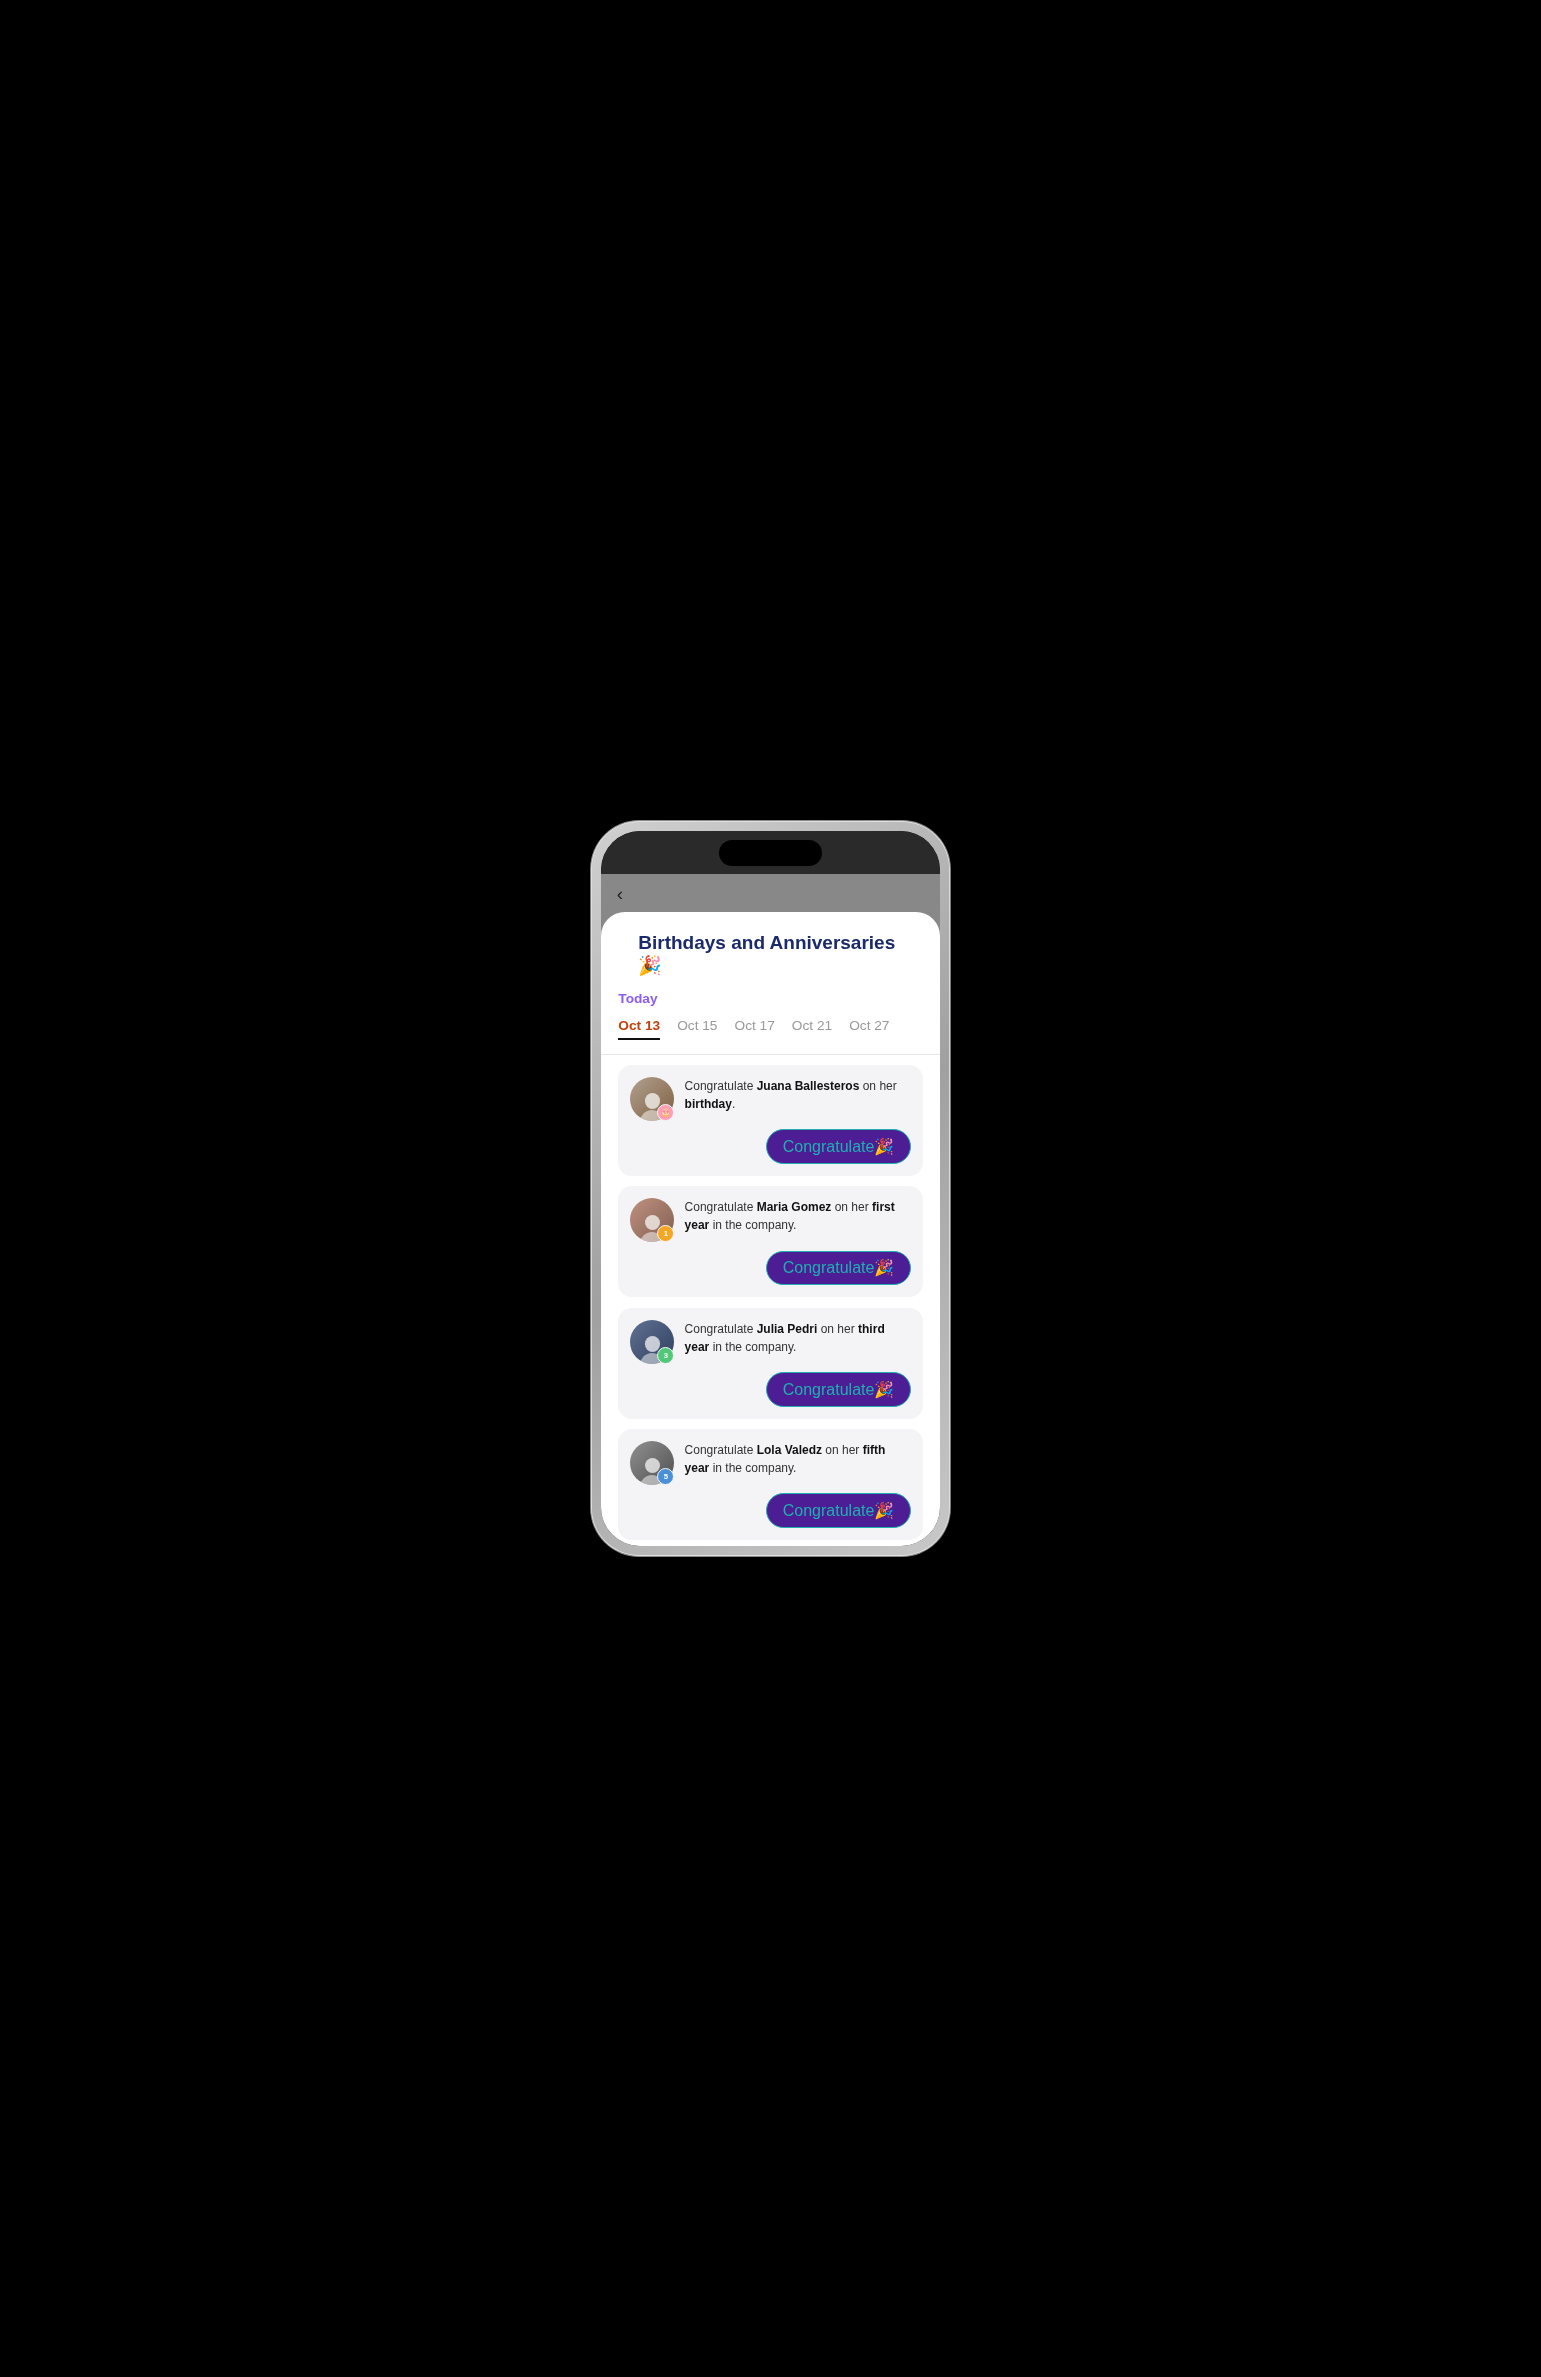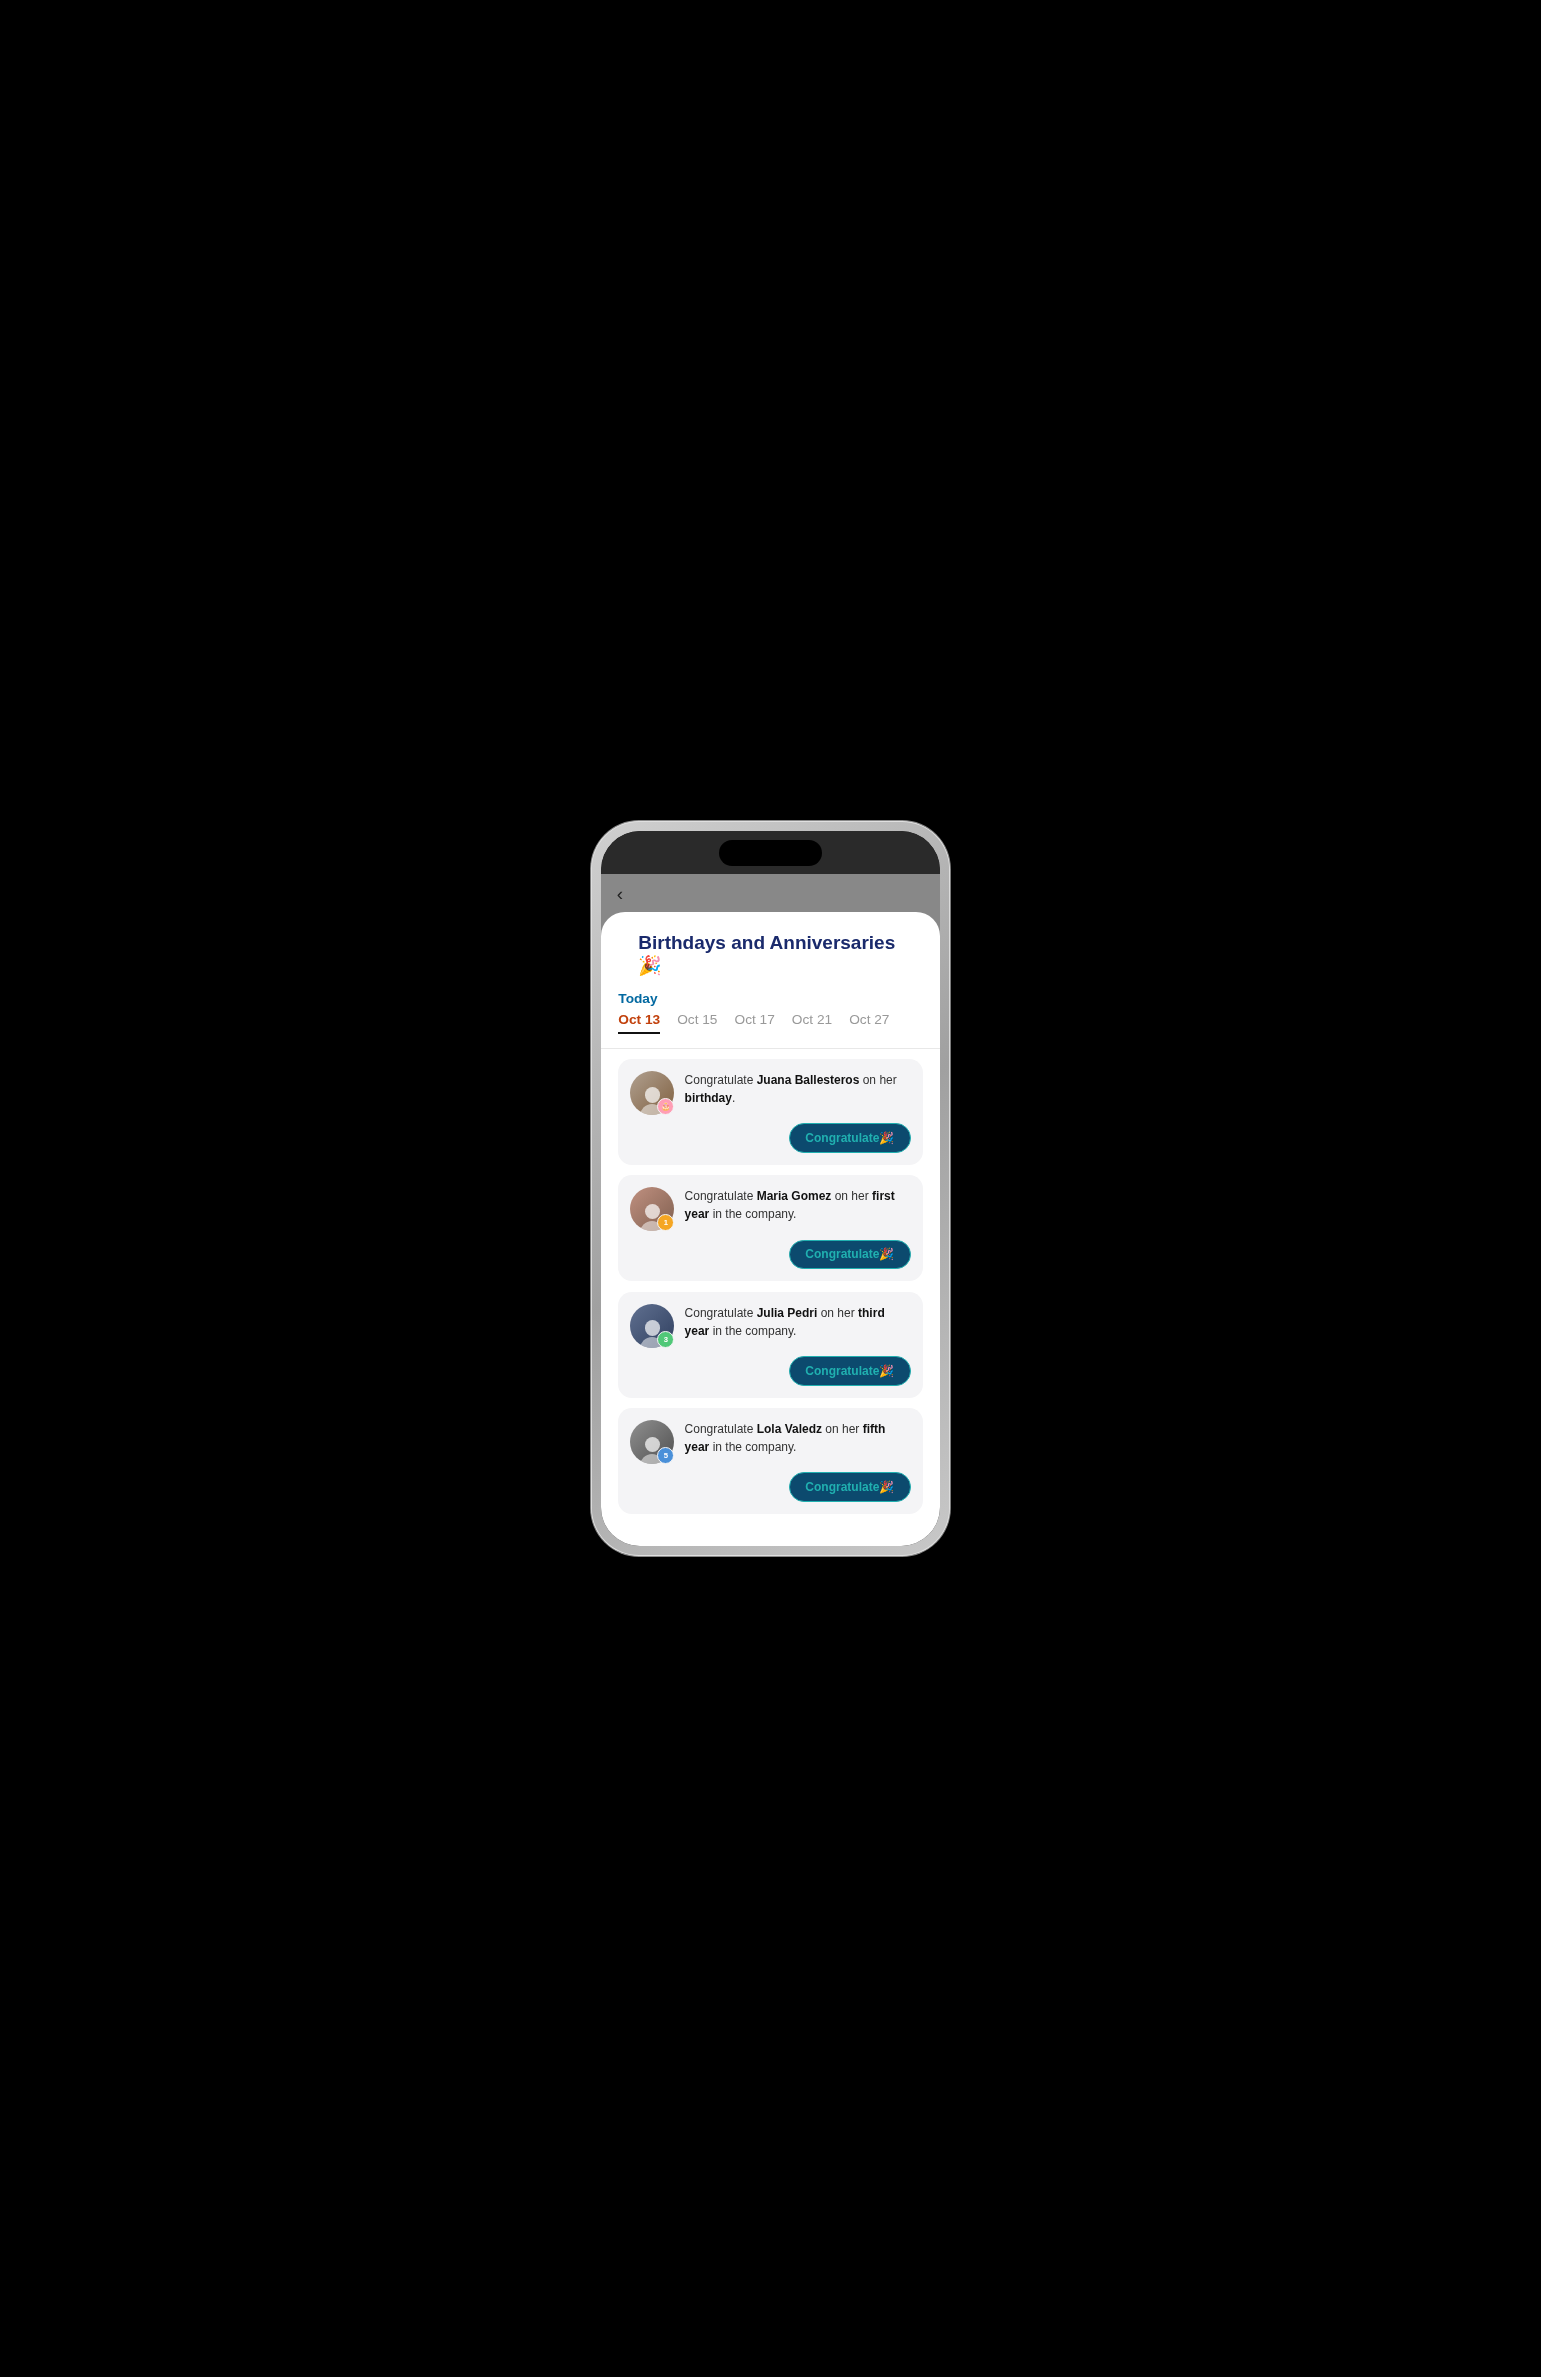--- a/index.html
+++ b/index.html
@@ -117,22 +117,22 @@
       font-size: 19px;
       font-weight: 800;
       color: #1a2a6c;
       margin-bottom: 13.7px;
       margin-left: 20px;
     }
 
     .today-label {
       font-size: 13.7px;
       font-weight: 700;
-      color: #0369a1;
-      margin-bottom: 6px;
+      color: #8b5cf6;
+      margin-bottom: 12px;
     }
 
     .date-tabs {
       display: flex;
       gap: 17px;
       margin-bottom: 13.7px;
       overflow-x: auto;
     }
     .date-tabs::-webkit-scrollbar { display: none; }
 
@@ -209,27 +209,27 @@
 
     .card-text strong {
       font-weight: 700;
       color: #111;
       text-align: center;
     }
 
     .congratulate-btn {
       display: block;
       margin-left: auto;
-      background: #0c4a6e;
+      background: #4c1d95;
       border: 1.7px solid #20b0b0;
       color: #20b0b0;
       border-radius: 20.5px;
       padding: 6.8px 15.4px;
-      font-size: 12px;
-      font-weight: 700;
+      font-size: 16px;
+      font-weight: 400;
       cursor: pointer;
       width: fit-content;
     }
 
     
     .avatar-silhouette {
       width: 44px;
       height: 44px;
       border-radius: 50%;
       display: flex;

